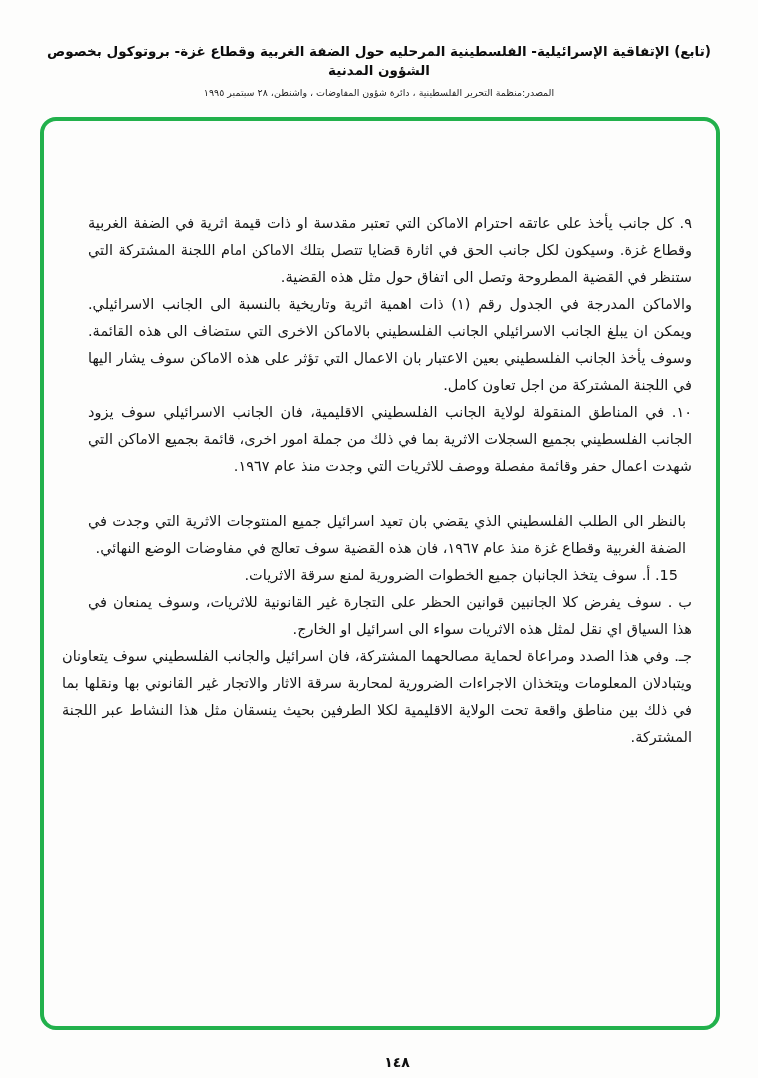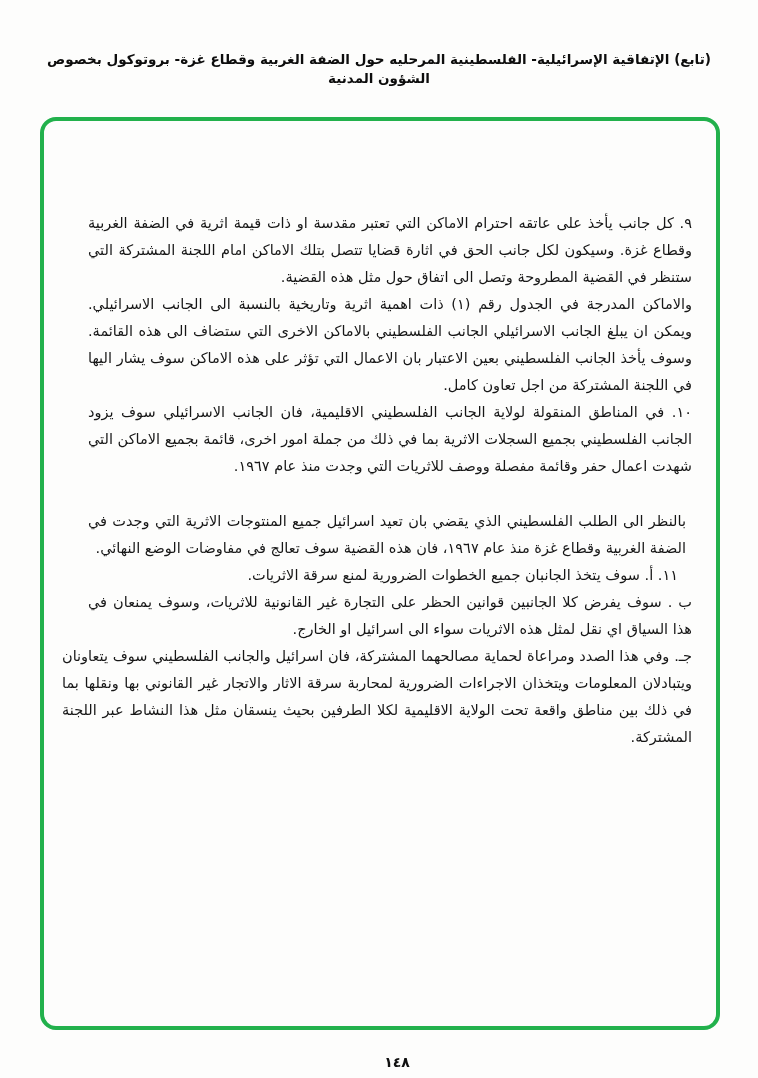--- a/index.html
+++ b/index.html
@@ -9,21 +9,21 @@
     width: 758px;
     height: 1078px;
     margin: 0 auto;
     background: #fdfdfc;
     overflow: hidden;
     font-family: "DejaVu Sans", sans-serif;
     color: #141414;
   }
   .header {
     position: absolute;
-    top: 50px;
+    top: 42px;
     left: 30px;
     right: 30px;
     text-align: center;
     direction: rtl;
   }
   .doc-title {
     font-size: 13.5px;
     font-weight: bold;
     line-height: 1.4;
     color: #0d0d0d;
@@ -71,29 +71,30 @@
     padding-left: 36px;
   }
 </style>
 </head>
 <body>
 
 <div class="page">
 
   <header class="header">
     <div class="doc-title">(تابع) الإتفاقية الإسرائيلية- الفلسطينية المرحليه حول الضفة الغربية وقطاع غزة- بروتوكول بخصوص الشؤون المدنية</div>
+    <div class="doc-source">المصدر:منظمة التحرير الفلسطينية ، دائرة شؤون المفاوضات ، واشنطن، ٢٨ سبتمبر ١٩٩٥</div>
   </header>
 
   <div class="frame" style="border-color: rgb(34, 177, 76);"></div>
 
   <main class="content">
     <p class="para">٩.  كل جانب يأخذ على عاتقه احترام الاماكن التي تعتبر مقدسة او ذات قيمة اثرية في الضفة الغربية وقطاع غزة. وسيكون لكل جانب الحق في اثارة قضايا تتصل بتلك الاماكن امام اللجنة المشتركة التي ستنظر في القضية المطروحة وتصل الى اتفاق حول مثل هذه القضية.</p>
     <p class="para">والاماكن المدرجة في الجدول رقم (١) ذات اهمية اثرية وتاريخية بالنسبة الى الجانب الاسرائيلي. ويمكن ان يبلغ الجانب الاسرائيلي الجانب الفلسطيني بالاماكن الاخرى التي ستضاف الى هذه القائمة. وسوف يأخذ الجانب الفلسطيني بعين الاعتبار بان الاعمال التي تؤثر على هذه الاماكن سوف يشار اليها في اللجنة المشتركة من اجل تعاون كامل.</p>
     <p class="para">١٠. في المناطق المنقولة لولاية الجانب الفلسطيني الاقليمية، فان الجانب الاسرائيلي سوف يزود الجانب الفلسطيني بجميع السجلات الاثرية بما في ذلك من جملة امور اخرى، قائمة بجميع الاماكن التي شهدت اعمال حفر وقائمة مفصلة ووصف للاثريات التي وجدت منذ عام ١٩٦٧.</p>
     <p class="para indent-xs">بالنظر الى الطلب الفلسطيني الذي يقضي بان تعيد اسرائيل جميع المنتوجات الاثرية التي وجدت في الضفة الغربية وقطاع غزة منذ عام ١٩٦٧، فان هذه القضية سوف تعالج في مفاوضات الوضع النهائي.</p>
-    <p class="para indent-sm">١١. أ. سوف يتخذ الجانبان جميع الخطوات الضرورية لمنع سرقة الاثريات.</p>
+    <p class="para indent-sm">15. أ. سوف يتخذ الجانبان جميع الخطوات الضرورية لمنع سرقة الاثريات.</p>
     <p class="para">ب . سوف يفرض كلا الجانبين قوانين الحظر على التجارة غير القانونية للاثريات، وسوف يمنعان في هذا السياق اي نقل لمثل هذه الاثريات سواء الى اسرائيل او الخارج.</p>
     <p class="para extend-left">جـ. وفي هذا الصدد ومراعاة لحماية مصالحهما المشتركة، فان اسرائيل والجانب الفلسطيني سوف يتعاونان ويتبادلان المعلومات ويتخذان الاجراءات الضرورية لمحاربة سرقة الاثار والاتجار غير القانوني بها ونقلها بما في ذلك بين مناطق واقعة تحت الولاية الاقليمية لكلا الطرفين بحيث ينسقان مثل هذا النشاط عبر اللجنة المشتركة.</p>
   </main>
 
   <footer class="footer">١٤٨</footer>
 
 </div>
 
 </body></html>

